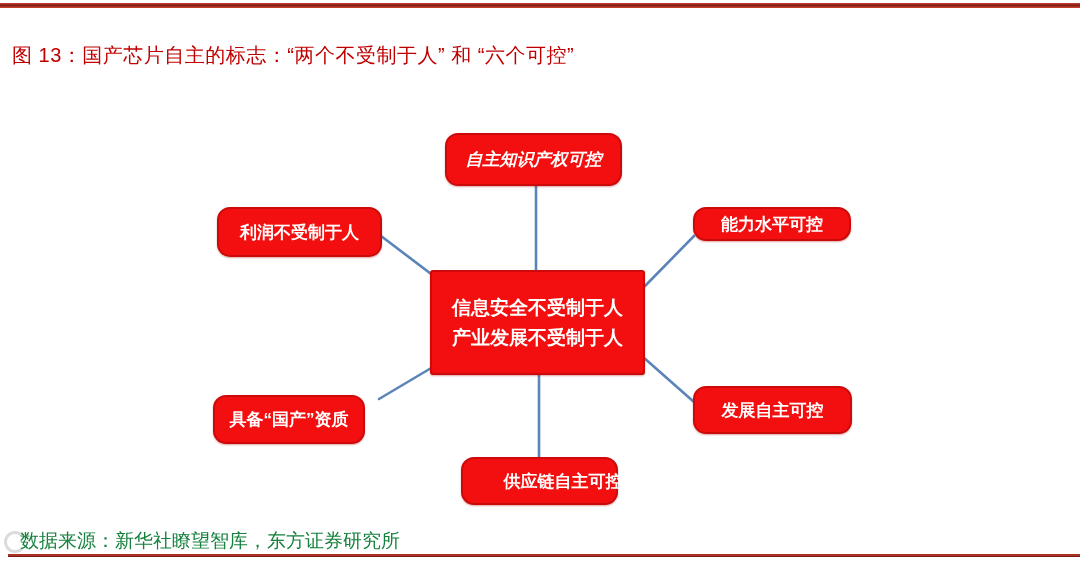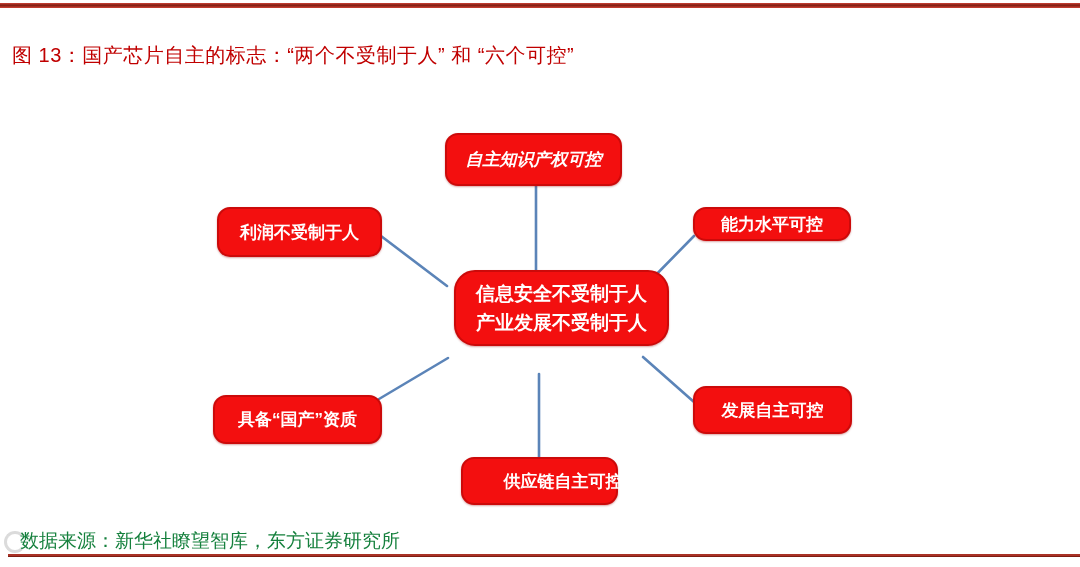--- a/index.html
+++ b/index.html
@@ -46,28 +46,28 @@
     align-items: center;
     justify-content: center;
     text-align: center;
     box-sizing: border-box;
     box-shadow: 0 1px 2px rgba(150,0,0,0.35);
     white-space: nowrap;
   }
   .node-top          { left: 445px; top: 133px; width: 177px; height: 53px; font-style: italic; }
   .node-top-left     { left: 217px; top: 207px; width: 165px; height: 50px; }
   .node-top-right    { left: 693px; top: 207px; width: 158px; height: 34px; }
-  .node-bottom-left  { left: 213px; top: 395px; width: 169px; height: 49px; }
+  .node-bottom-left  { left: 213px; top: 395px; width: 152px; height: 49px; }
   .node-bottom-right { left: 693px; top: 386px; width: 159px; height: 48px; }
   .node-bottom       { left: 461px; top: 457px; width: 157px; height: 48px; padding-left: 47px; }
   .node-center {
-    left: 454px; top: 270px; width: 215px; height: 76px;
+    left: 430px; top: 270px; width: 215px; height: 105px;
     font-size: 19px;
     line-height: 1.55;
-    border-radius: 21px;
+    border-radius: 3px;
   }
   .footer-source {
     position: absolute;
     left: 20px;
     top: 528px;
     font-size: 19px;
     color: #15803d;
     z-index: 3;
     white-space: nowrap;
   }

